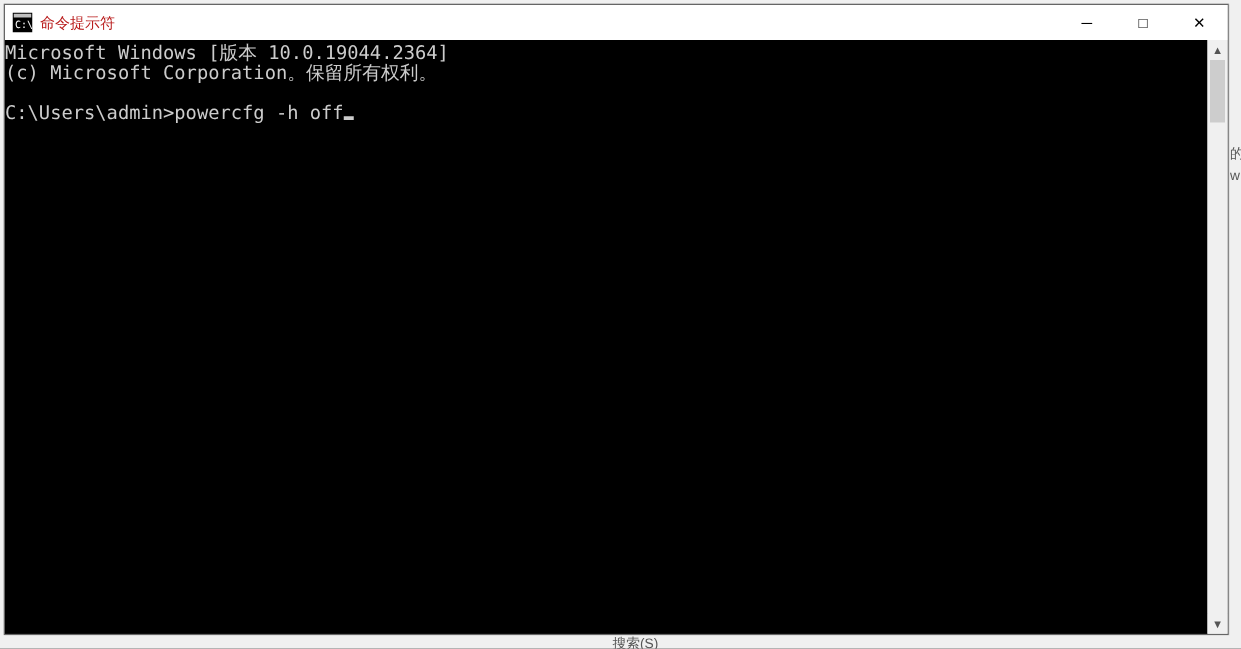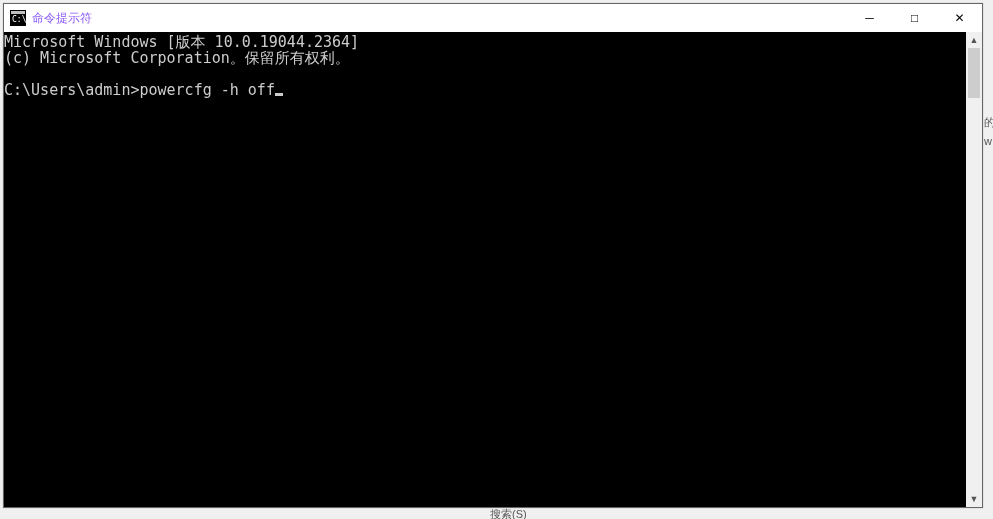--- a/index.html
+++ b/index.html
@@ -35,21 +35,21 @@
     width: 16px;
     height: 16px;
     margin-left: 6px;
     margin-right: 6px;
     display: flex;
     align-items: center;
     justify-content: center;
   }
   .titlebar-title {
     font-size: 12px;
-    color: #8b5cf6;
+    color: #b91c1c;
     flex: 1;
     white-space: nowrap;
   }
   .titlebar-buttons {
     display: flex;
     height: 100%;
   }
   .tbtn {
     width: 45px;
     height: 100%;

